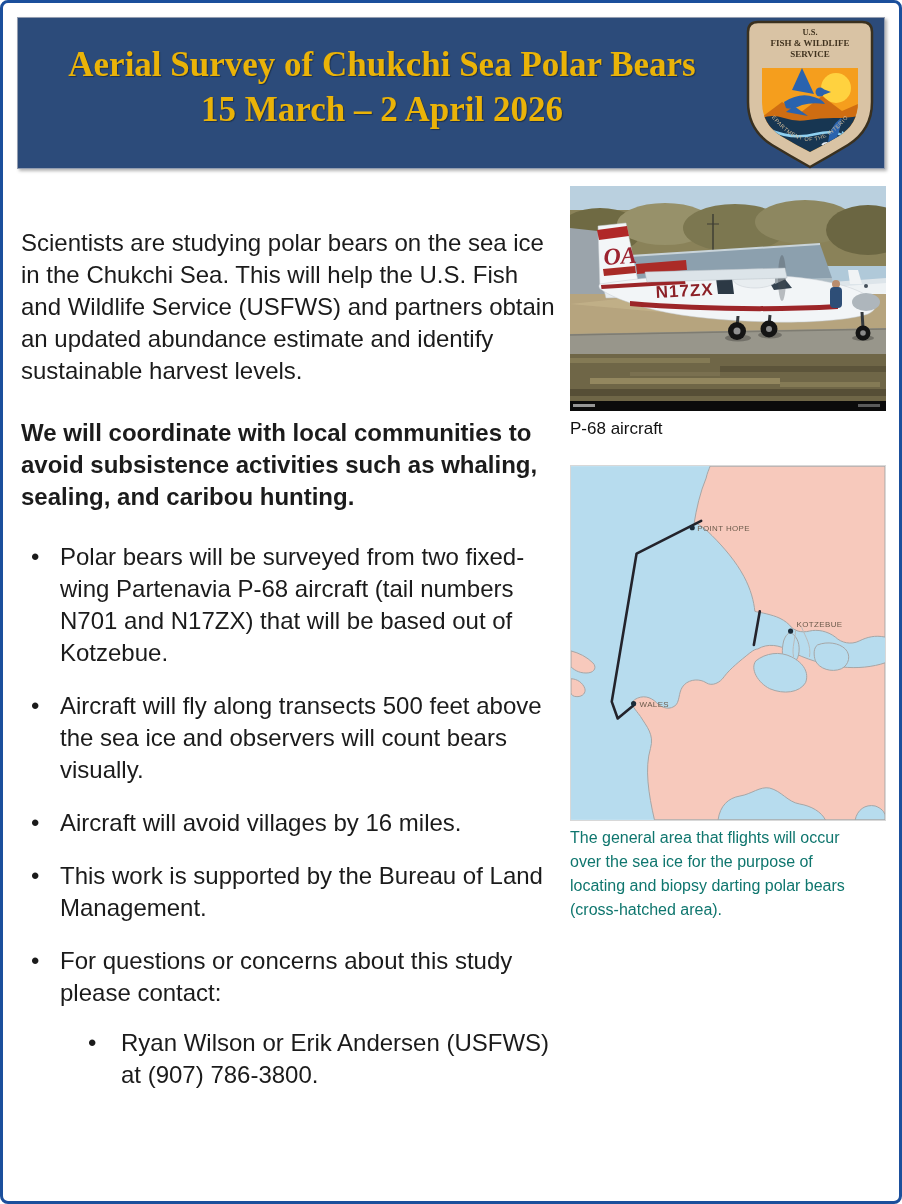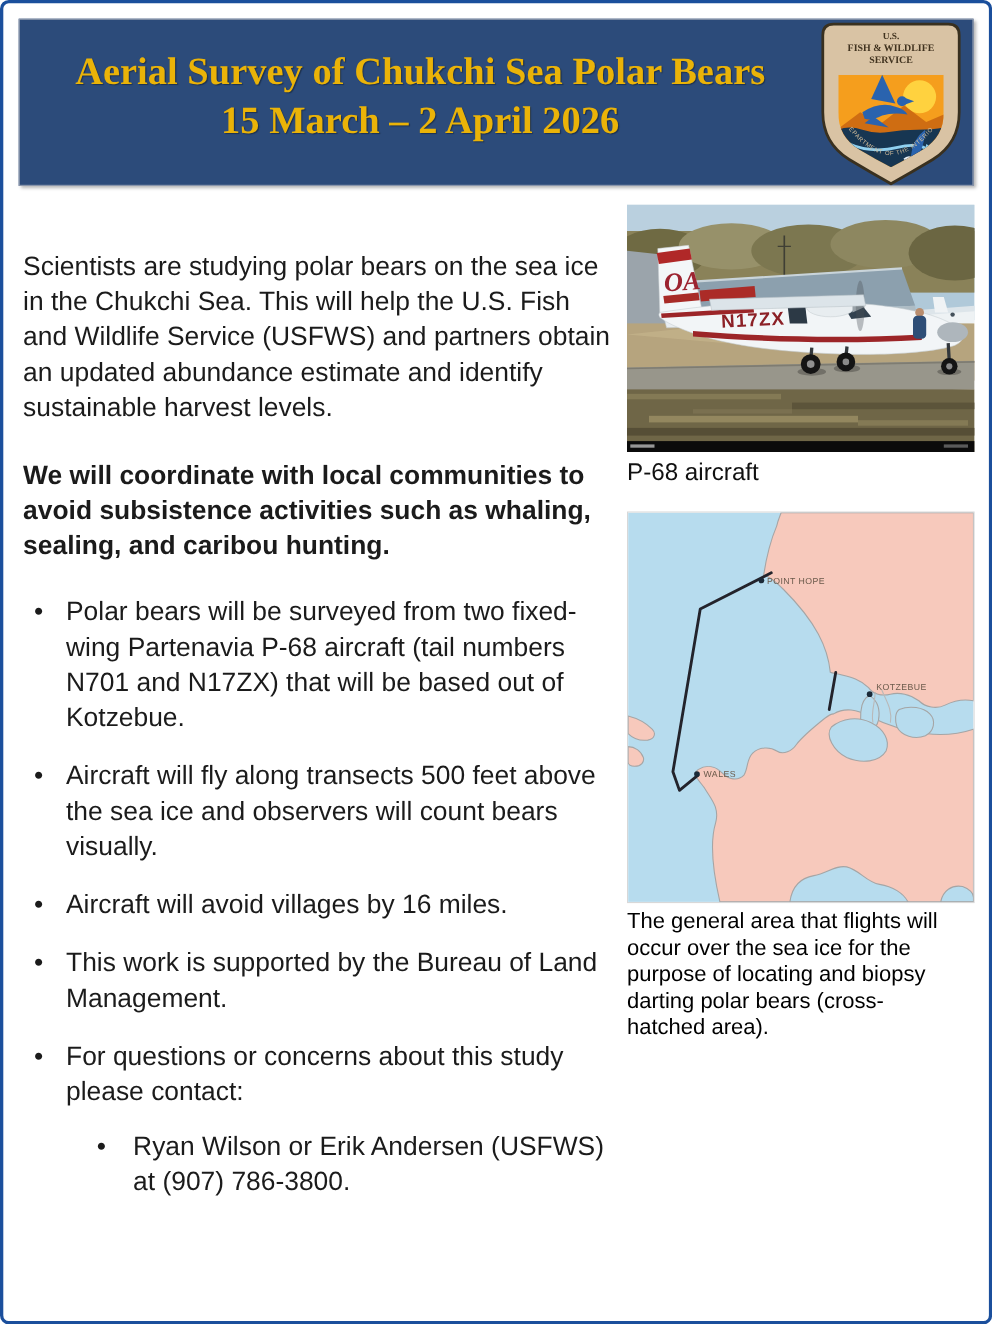--- a/index.html
+++ b/index.html
@@ -26,24 +26,24 @@
   .para.bold{font-weight:bold;margin-bottom:28px;}
   .bullet-row{display:flex;margin:0 0 21px 0;}
   .bullet-row .marker{flex:0 0 29px;margin-left:10px;}
   .bullet-row .btext{flex:1;}
   .bullet-row.sub{margin-top:-3px;}
   .bullet-row.sub .marker{margin-left:67px;flex:0 0 33px;}
   
   figure{margin:0;padding:0;}
   .photo-fig{position:absolute;left:567px;top:183px;width:316px;}
   .photo-fig svg{display:block;width:316px;height:225px;}
-  .photo-fig figcaption{margin-top:7px;font-size:22px;line-height:22px;color:#111;}
+  .photo-fig figcaption{margin-top:7px;font-size:17px;line-height:22px;color:#111;}
   .map-fig{position:absolute;left:567px;top:462px;width:316px;}
   .map-fig svg{display:block;width:316px;height:356px;border:1px solid #d8d8d8;box-sizing:border-box;}
-  .map-fig figcaption{margin-top:5px;font-size:20px;line-height:24px;color:#000000;width:302px;}
+  .map-fig figcaption{margin-top:5px;font-size:16px;line-height:24px;color:#0f766e;width:302px;}
 </style>
 </head>
 <body>
 
 <div class="page">
 
   <header class="banner">
     <div class="banner-title">
       <div>Aerial Survey of Chukchi Sea Polar Bears</div>
       <div>15 March – 2 April 2026</div>

